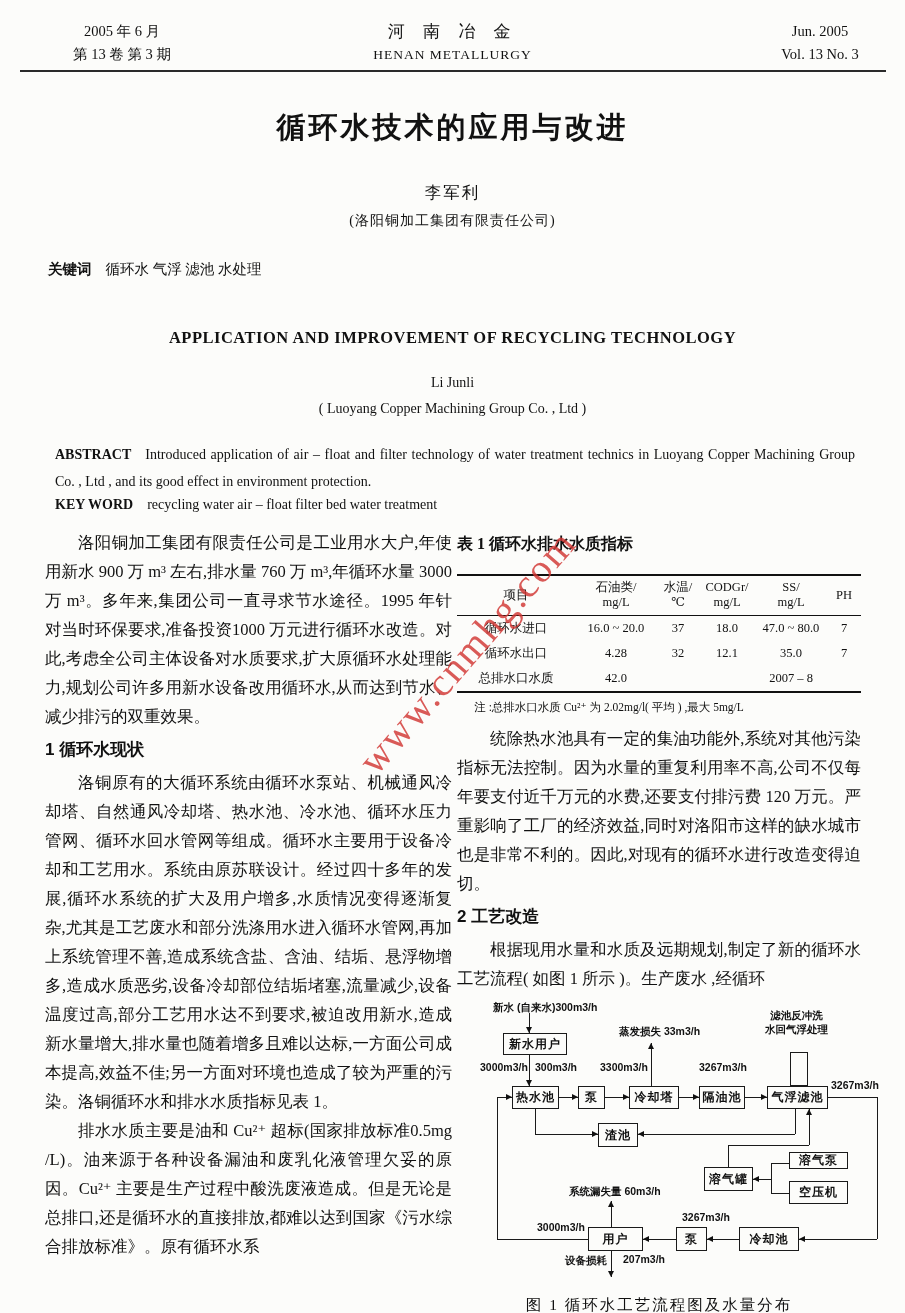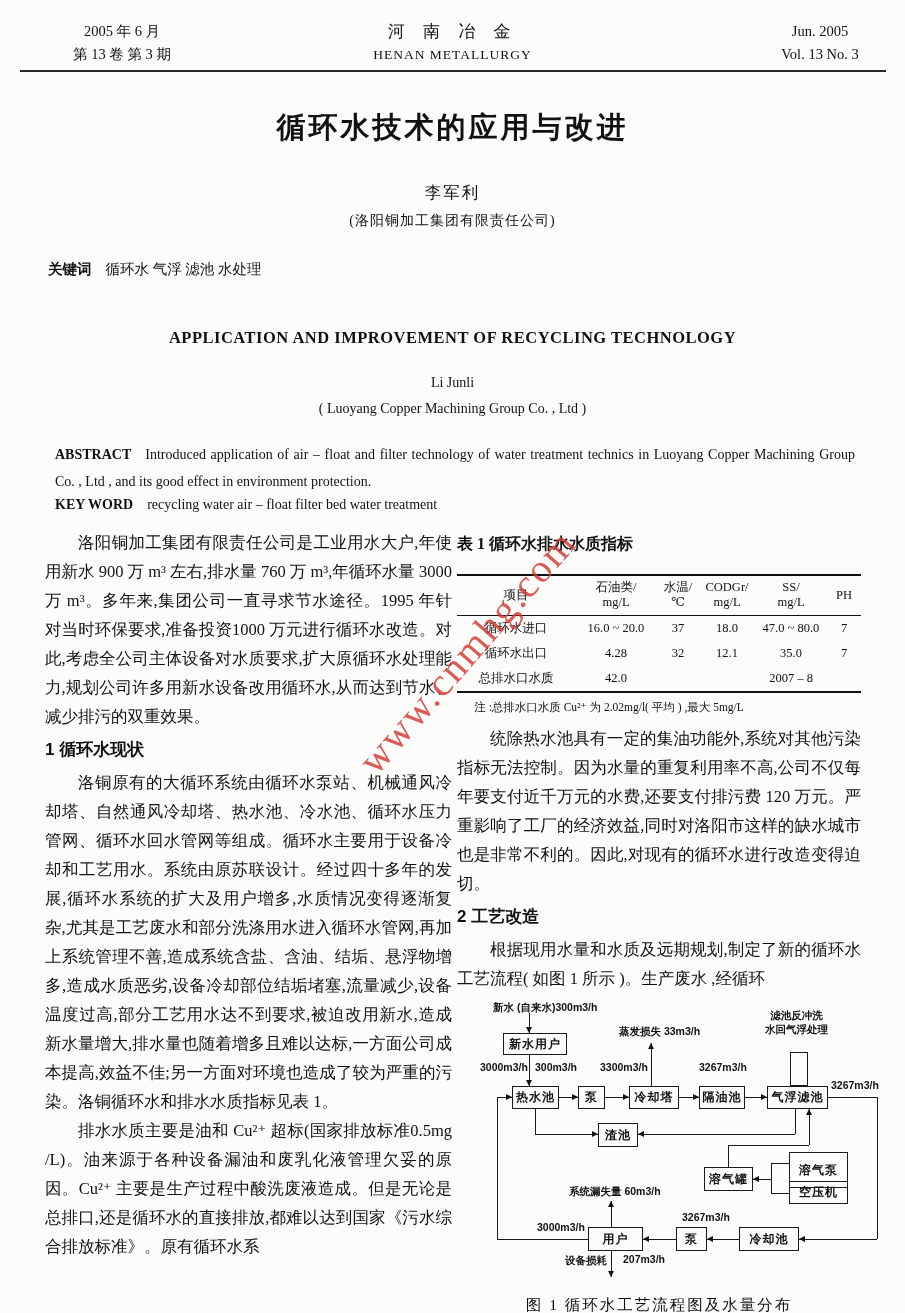--- a/index.html
+++ b/index.html
@@ -198,21 +198,21 @@
         <div class="arr u" style="left: 352px; top: 112px;"></div>
         <div class="arr l" style="left: 296px; top: 182px;"></div>
         <div class="fbox" style="left: 46px; top: 36px; width: 64px; height: 22px;">新水用户</div>
         <div class="fbox" style="left: 55px; top: 89px; width: 47px; height: 23px;">热水池</div>
         <div class="fbox" style="left: 121px; top: 89px; width: 27px; height: 23px;">泵</div>
         <div class="fbox" style="left: 172px; top: 89px; width: 50px; height: 23px;">冷却塔</div>
         <div class="fbox" style="left: 242px; top: 89px; width: 46px; height: 23px;">隔油池</div>
         <div class="fbox" style="left: 310px; top: 89px; width: 61px; height: 23px;">气浮滤池</div>
         <div class="fbox" style="left: 141px; top: 126px; width: 40px; height: 24px;">渣池</div>
         <div class="fbox" style="left: 247px; top: 170px; width: 49px; height: 24px;">溶气罐</div>
-        <div class="fbox" style="left: 332px; top: 155px; width: 59px; height: 36px;">溶气泵</div>
+        <div class="fbox" style="left: 332px; top: 155px; width: 59px; height: 17px;">溶气泵</div>
         <div class="fbox" style="left: 332px; top: 184px; width: 59px; height: 23px;">空压机</div>
         <div class="fbox" style="left: 131px; top: 230px; width: 55px; height: 24px;">用户</div>
         <div class="fbox" style="left: 219px; top: 230px; width: 31px; height: 24px;">泵</div>
         <div class="fbox" style="left: 282px; top: 230px; width: 60px; height: 24px;">冷却池</div>
         <div class="fbox" style="left: 333px; top: 55px; width: 18px; height: 34px;"></div>
         <div class="flbl" style="left: 36px; top: 4px;">新水 (自来水)300m3/h</div>
         <div class="flbl" style="left: 23px; top: 64px;">3000m3/h</div>
         <div class="flbl" style="left: 78px; top: 64px;">300m3/h</div>
         <div class="flbl" style="left: 143px; top: 64px;">3300m3/h</div>
         <div class="flbl" style="left: 162px; top: 28px;">蒸发损失 33m3/h</div>

